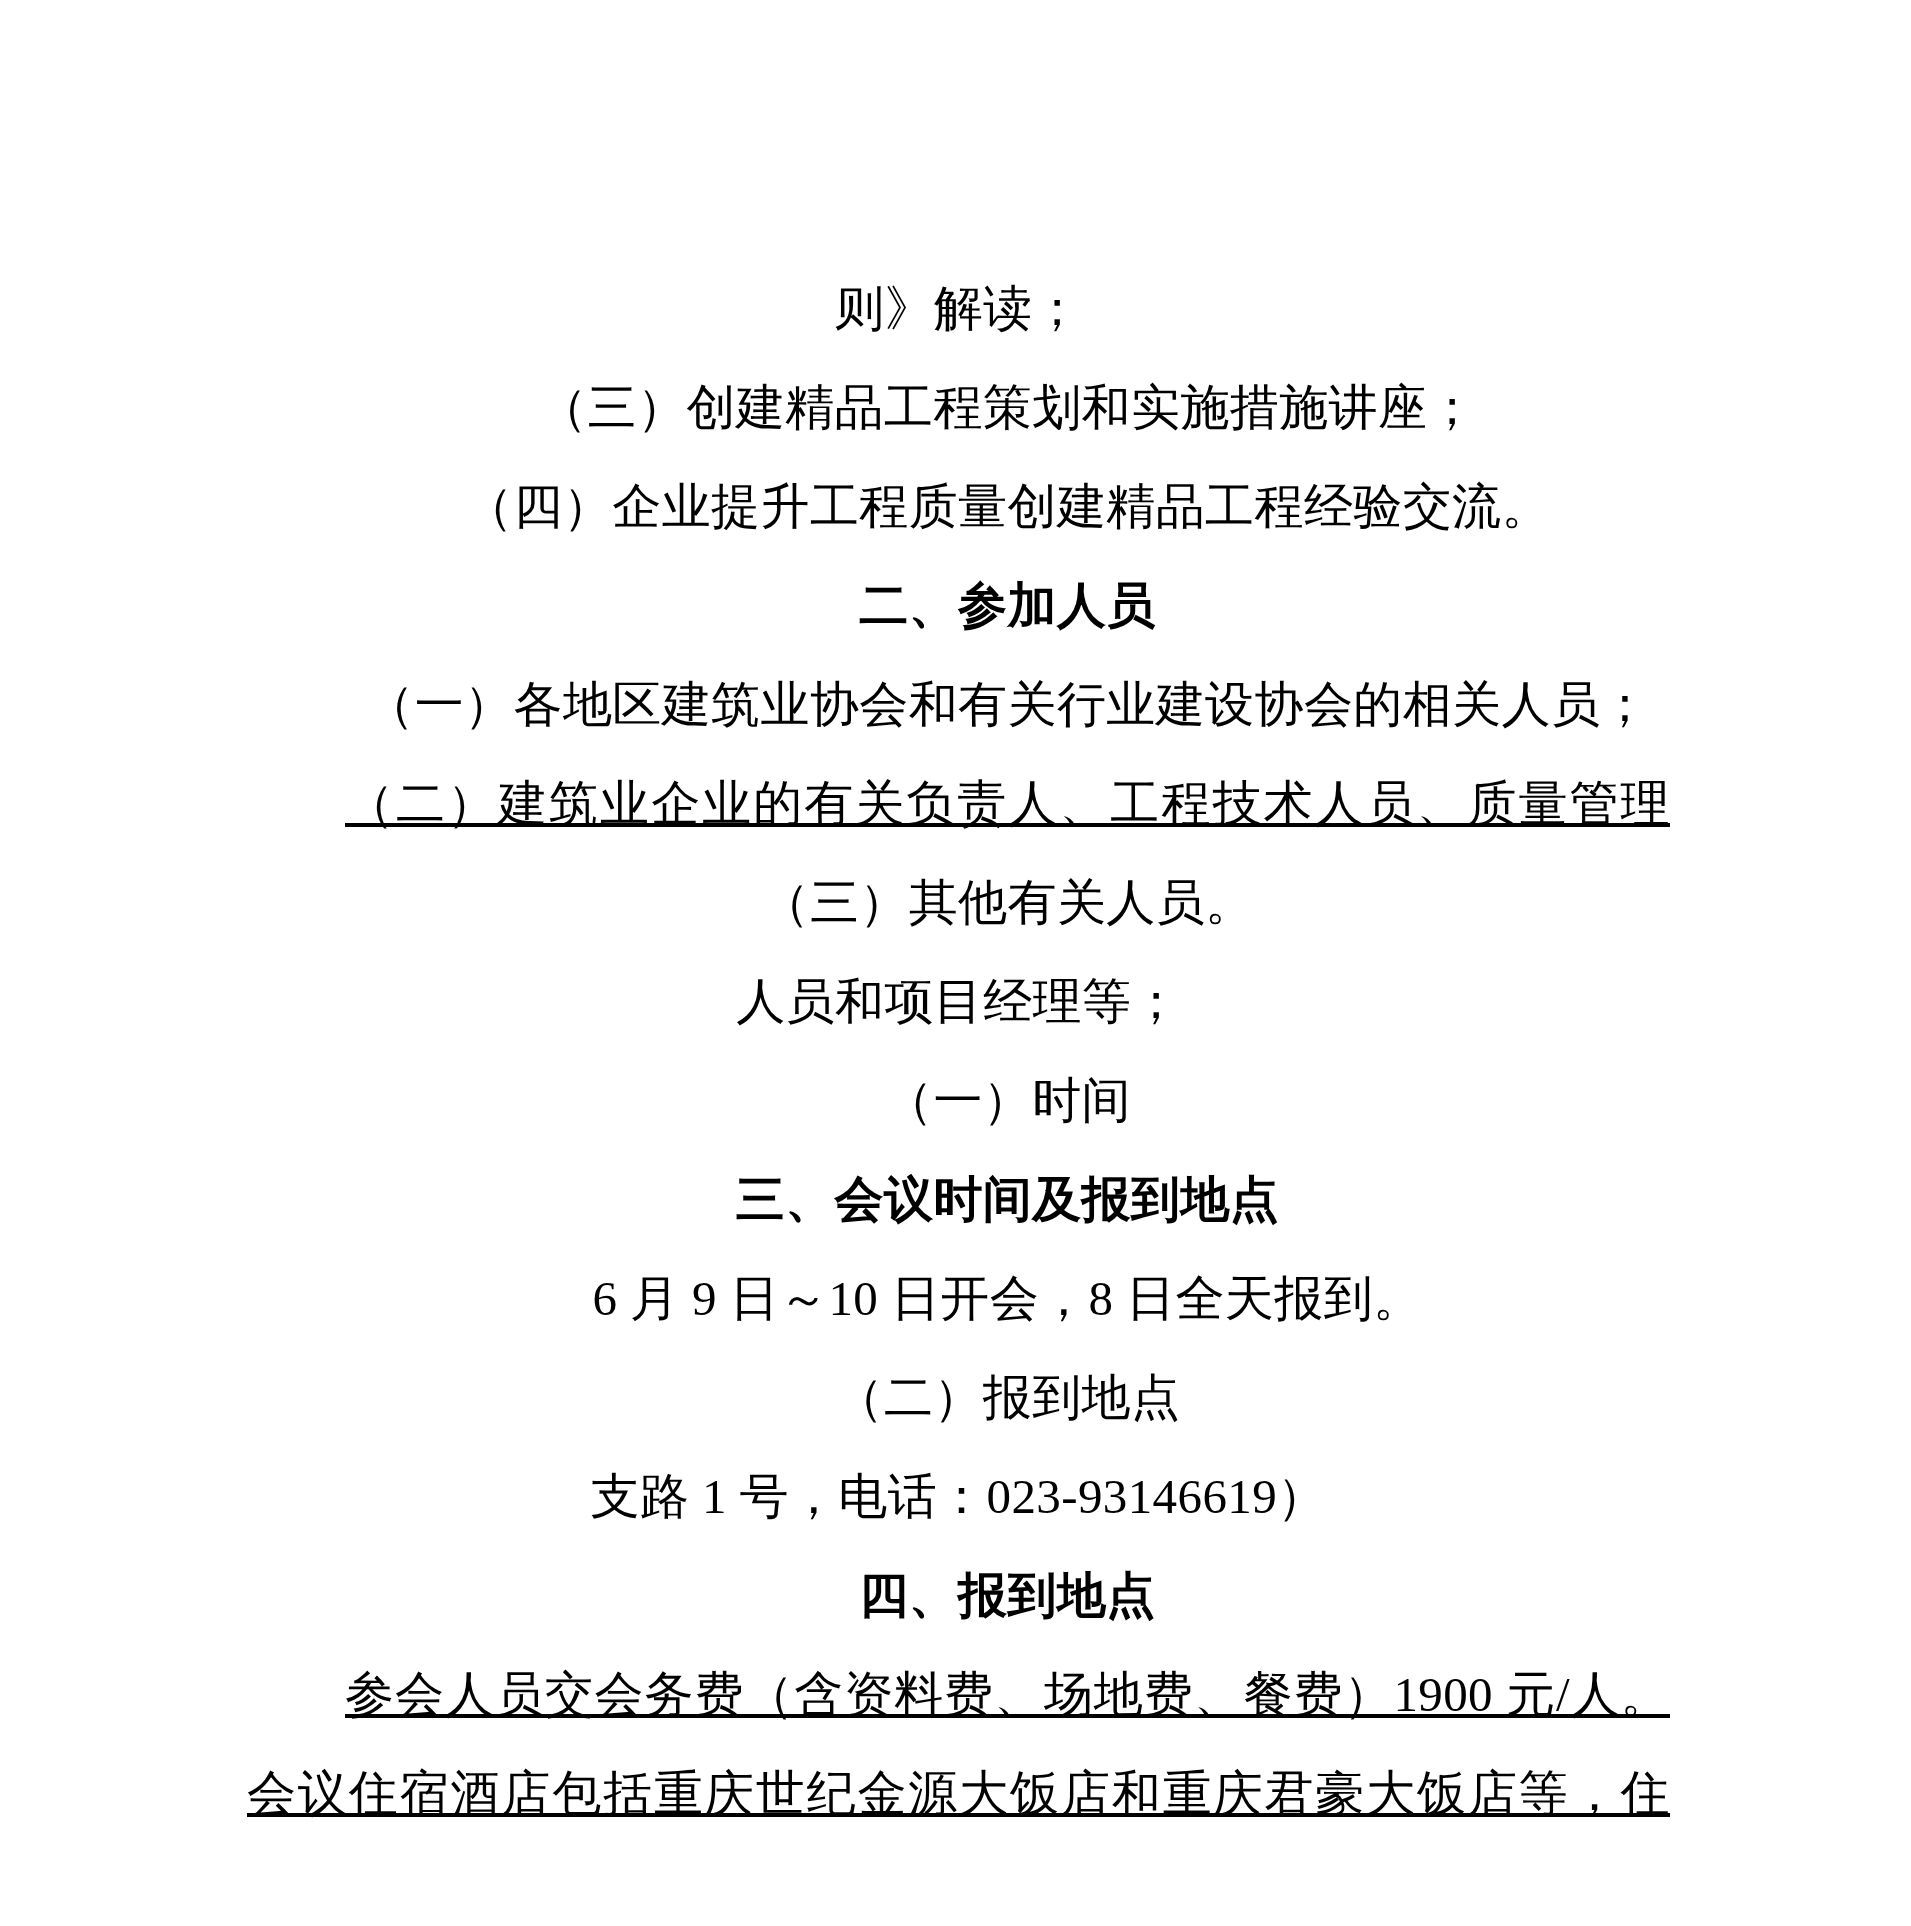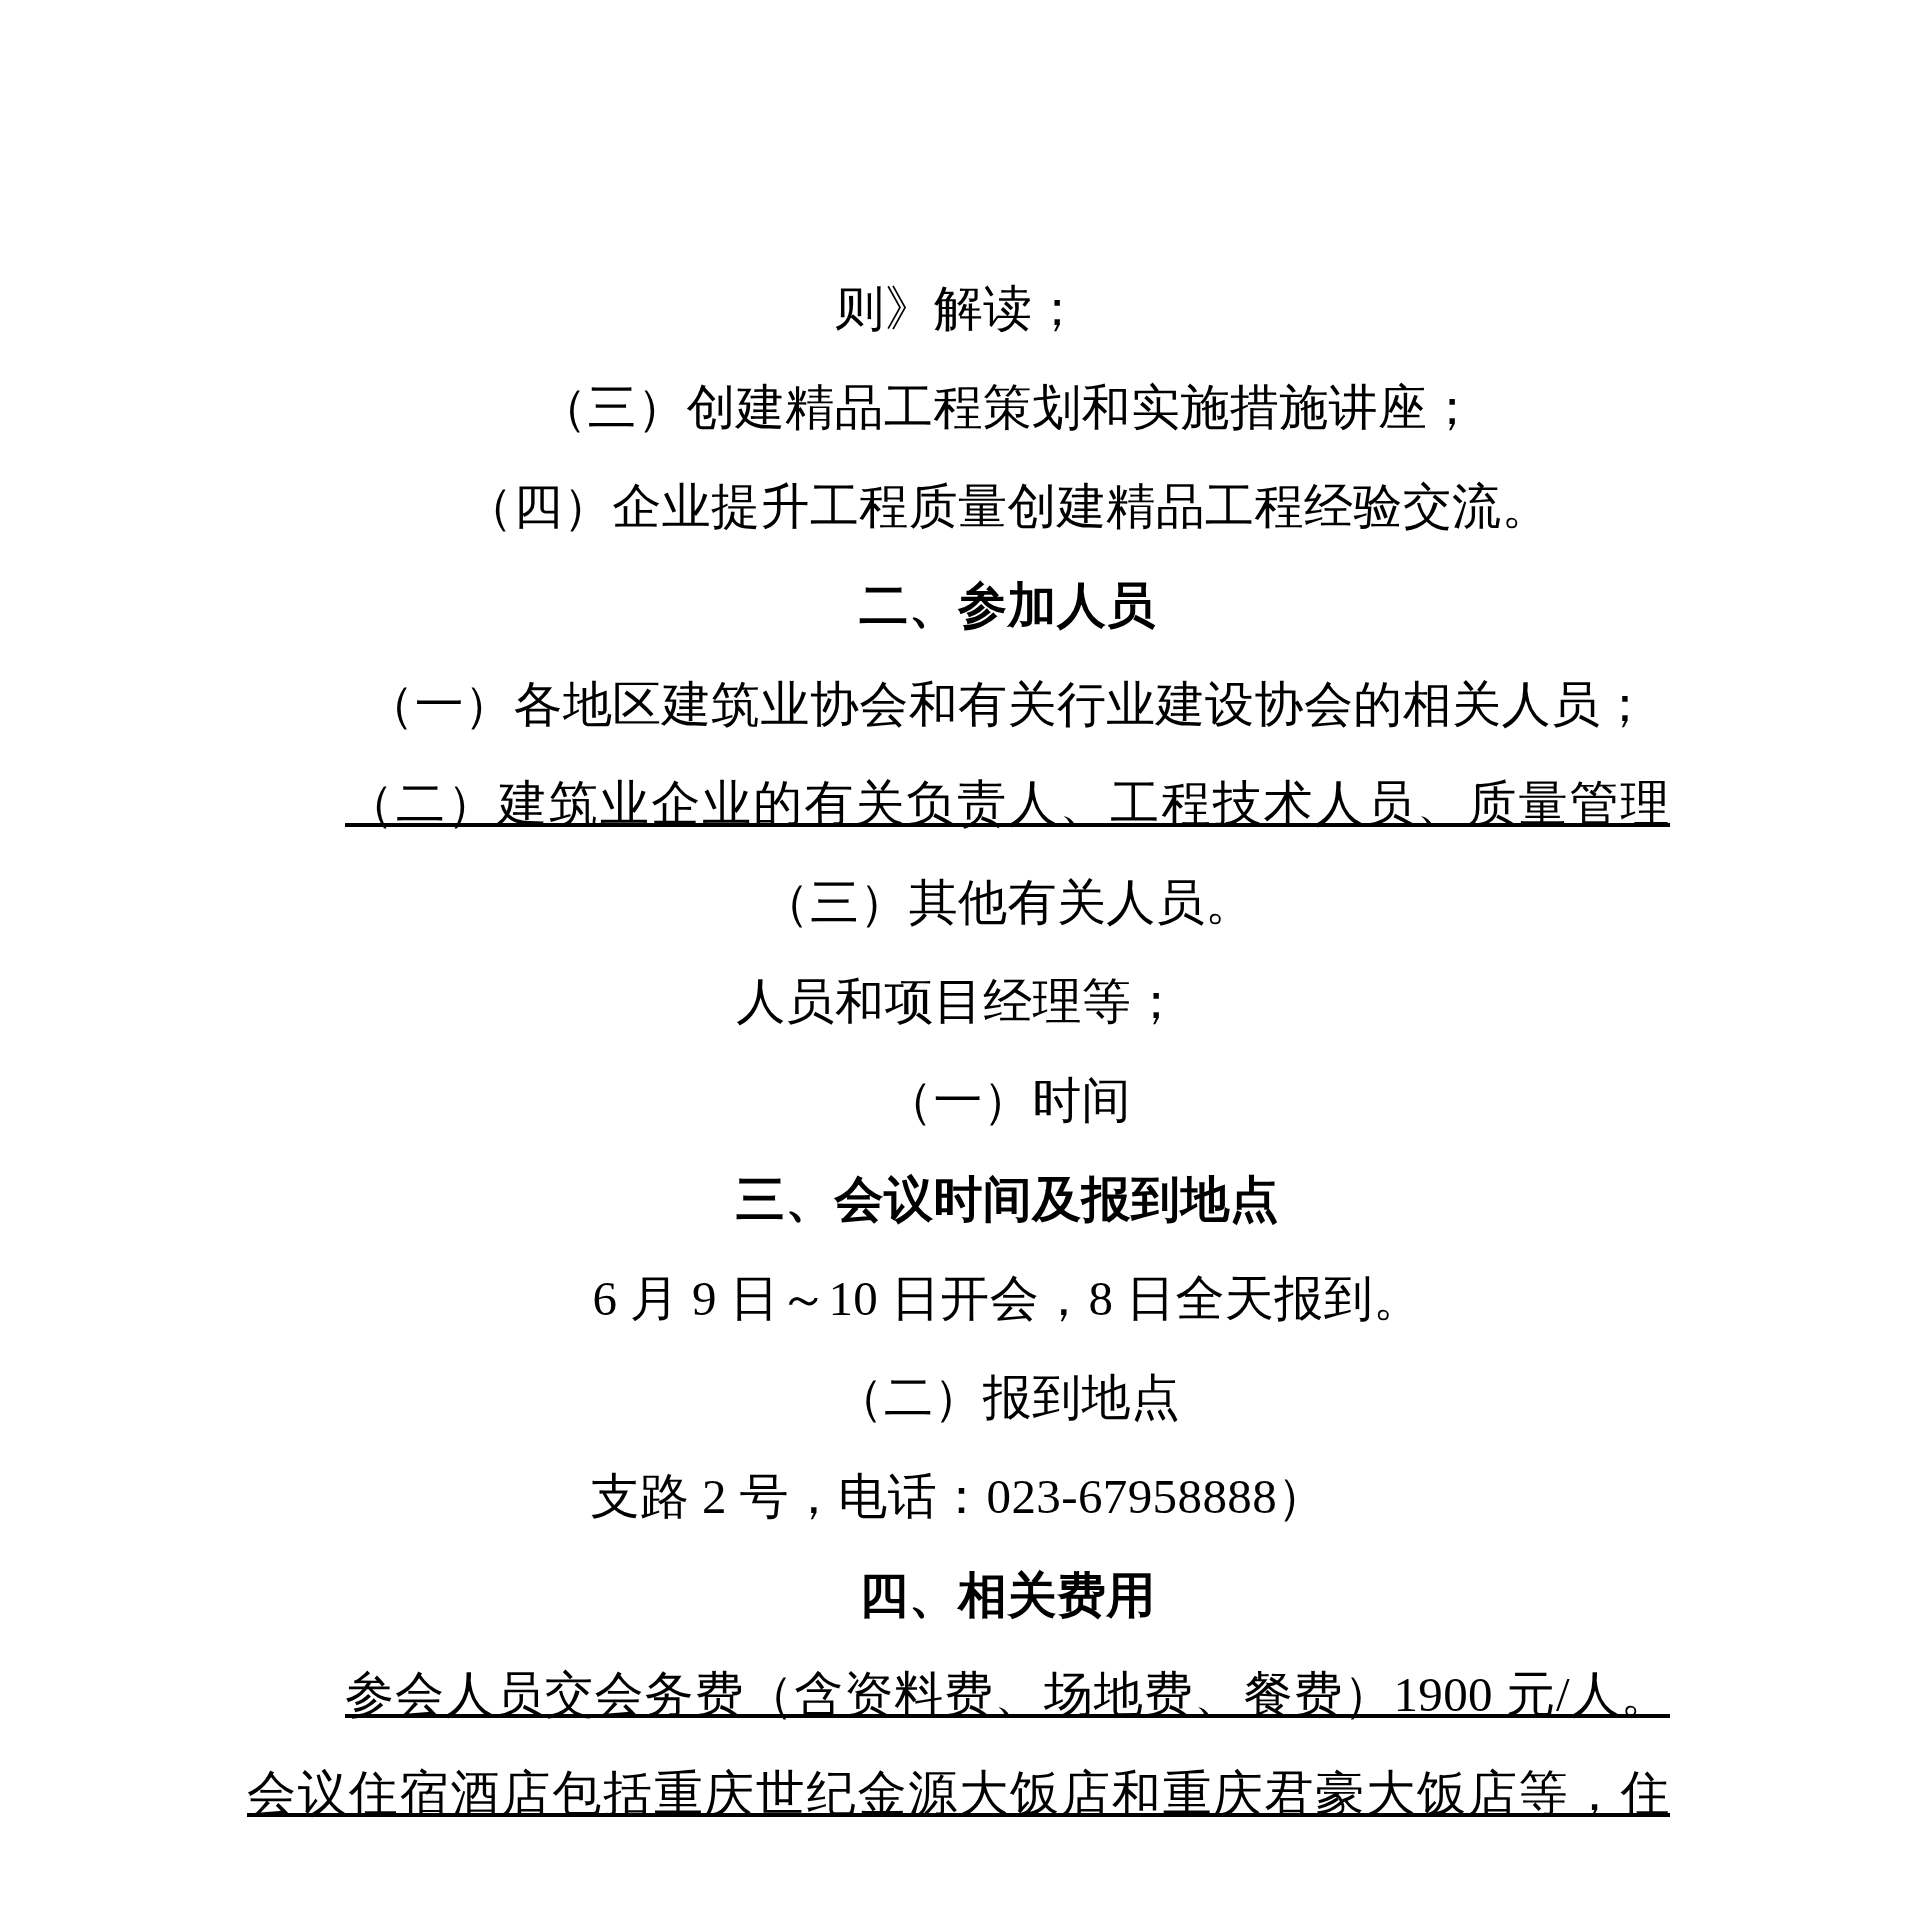--- a/index.html
+++ b/index.html
@@ -53,21 +53,21 @@
     <div class="line indent">（四）企业提升工程质量创建精品工程经验交流。</div>
     <div class="line indent heading">二、参加人员</div>
     <div class="line indent">（一）各地区建筑业协会和有关行业建设协会的相关人员；</div>
     <div class="line indent full">（二）建筑业企业的有关负责人、工程技术人员、质量管理</div>
     <div class="line indent">（三）其他有关人员。</div>
     <div class="line">人员和项目经理等；</div>
     <div class="line indent">（一）时间</div>
     <div class="line indent heading">三、会议时间及报到地点</div>
     <div class="line indent">6 月 9 日～10 日开会，8 日全天报到。</div>
     <div class="line indent">（二）报到地点</div>
-    <div class="line">支路 2 号，电话：023-67958888）</div>
-    <div class="line indent heading">四、相关费用</div>
+    <div class="line">支路 1 号，电话：023-93146619）</div>
+    <div class="line indent heading">四、报到地点</div>
     <div class="line indent full">参会人员交会务费（含资料费、场地费、餐费）1900 元/人。</div>
     <div class="line full">会议住宿酒店包括重庆世纪金源大饭店和重庆君豪大饭店等，住</div>
 
   </div>
 
 </div>
 
 
 </body></html>

